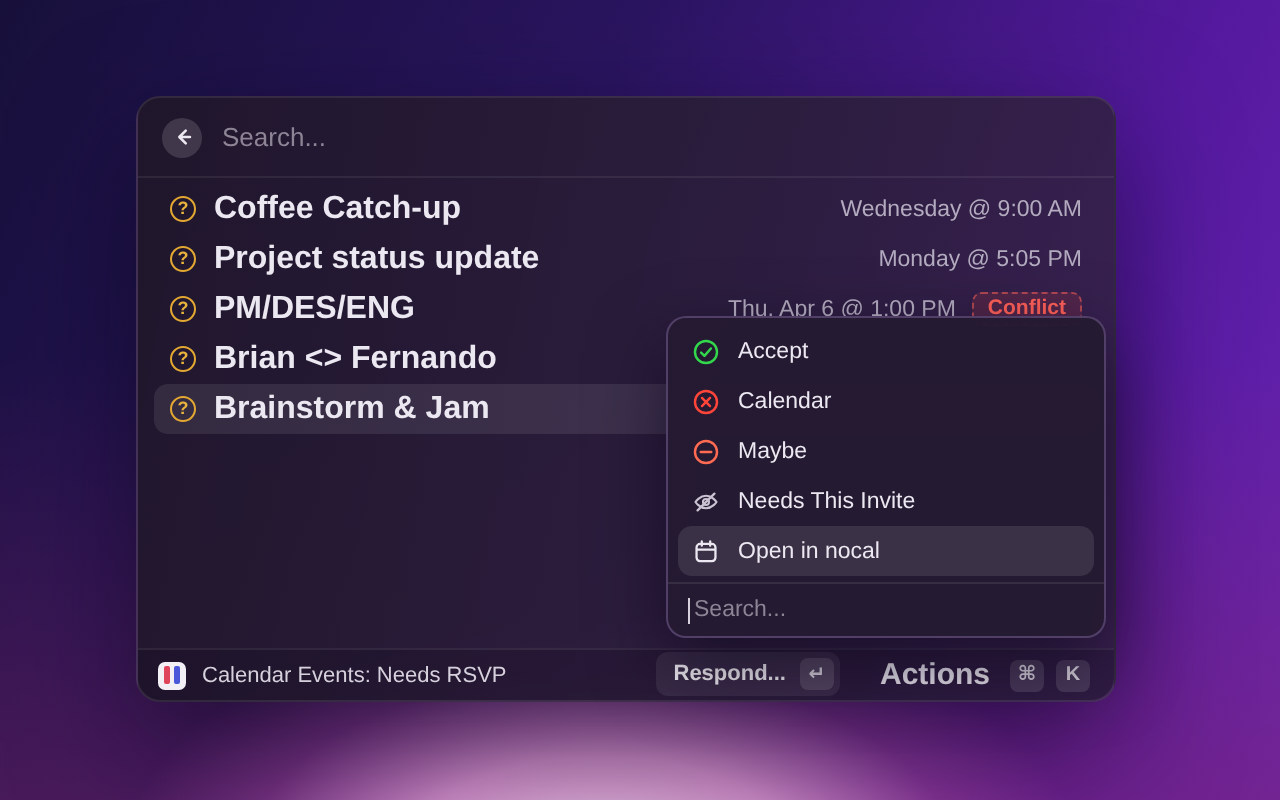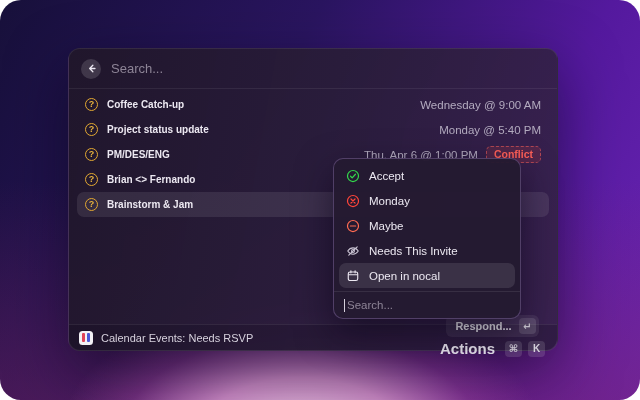--- a/index.html
+++ b/index.html
@@ -4,21 +4,20 @@
 <style>
   * { margin:0; padding:0; box-sizing:border-box; }
   html,body { width:640px; height:400px; overflow:hidden; }
   body { font-family:"Liberation Sans","DejaVu Sans",sans-serif; }
 
   .stage { position:relative; width:640px; height:400px; overflow:hidden;
     background:
       radial-gradient(48% 42% at 47% 108%, #eccbe6 0%, #cf8cc9 32%, rgba(165,75,165,0.45) 58%, rgba(165,75,165,0) 78%),
       linear-gradient(to bottom, rgba(0,0,0,0) 45%, rgba(125,35,95,0.40) 100%),
       linear-gradient(118deg, #17103a 0%, #2a1560 38%, #54199e 72%, #6a25b4 100%);
-    border-radius: 21px;
   }
 
   
   .window { position:absolute; left:68px; top:48px; width:490px; height:303px;
     border-radius:12px; display:flex; flex-direction:column;
     background:linear-gradient(100deg, rgba(32,23,43,0.97) 0%, rgba(42,29,58,0.95) 55%, rgba(54,34,74,0.92) 100%);
     border:1px solid rgba(255,255,255,0.08);
     box-shadow:0 22px 60px rgba(10,5,25,0.55);
   }
 
@@ -31,28 +30,28 @@
     font-family:"Liberation Sans","DejaVu Sans",sans-serif; font-size:13px; color:#ece8f1; }
   .main-search::placeholder { color:#8d8496; }
 
   
   .list { padding:3px 8px 0 8px; }
   .row { height:25px; display:flex; align-items:center; padding:0 8px; border-radius:7px; }
   .row.selected { background:rgba(255,255,255,0.09); }
   .qicon { width:13px; height:13px; border:1.5px solid #e2a832; border-radius:50%;
     color:#e8b33c; font-size:9px; font-weight:700; line-height:1;
     display:flex; align-items:center; justify-content:center; flex:0 0 13px; }
-  .row-title { margin-left:9px; font-size:10px; font-weight:600; color:#ece8f1; white-space:nowrap; }
+  .row-title { margin-left:9px; font-size:16px; font-weight:600; color:#ece8f1; white-space:nowrap; }
   .row-right { margin-left:auto; display:flex; align-items:center; gap:8px; }
   .row-when { font-size:11.5px; color:#b3abbf; white-space:nowrap; }
   .conflict-badge { font-size:10.5px; font-weight:600; color:#ff6058; padding:1px 7px 2px 7px;
     border-radius:5px; background:rgba(255,80,70,0.14); border:1px dashed rgba(255,100,92,0.55); }
 
   
-  .popup { position:absolute; left:333px; top:158px; width:188px; z-index:5;
+  .popup { position:absolute; left:333px; top:158px; width:220px; z-index:5;
     background:rgba(36,26,49,0.97); border:1px solid rgba(165,135,205,0.35);
     border-radius:10px; box-shadow:0 14px 36px rgba(8,4,20,0.55); overflow:hidden; }
   .menu { padding:4px 5px 3px 5px; }
   .menu-item { height:25px; display:flex; align-items:center; gap:9px; padding:0 7px; border-radius:7px; }
   .menu-item.selected { background:rgba(255,255,255,0.10); }
   .menu-item svg { display:block; flex:0 0 14px; }
   .menu-label { font-size:11.5px; font-weight:500; color:#ece8f1; white-space:nowrap; }
   .popup-search { height:27px; border-top:1px solid rgba(255,255,255,0.09);
     display:flex; align-items:center; padding:0 10px; }
   .caret { width:1px; height:13px; background:#d6d1dd; flex:0 0 1px; }
@@ -64,21 +63,21 @@
   .spacer { flex:1; }
   .footer { flex:0 0 26px; height:26px; display:flex; align-items:center; padding:0 10px;
     border-top:1px solid rgba(255,255,255,0.08); background:rgba(12,6,20,0.18);
     border-radius:0 0 12px 12px; }
   .app-icon { width:14px; height:14px; border-radius:3.5px; background:#f2f0f5;
     display:flex; align-items:center; justify-content:center; gap:1.5px; flex:0 0 14px; }
   .app-icon .bar { width:3px; height:9px; border-radius:1px; }
   .app-icon .bar.red { background:#e0445a; }
   .app-icon .bar.blue { background:#4a57d8; }
   .footer-title { margin-left:8px; font-size:11px; font-weight:400; color:#d6d1dd; }
-  .footer-right { margin-left:auto; display:flex; align-items:center;flex-direction:column; }
+  .footer-right { margin-left:auto; display:flex; align-items:flex-start; }
   .respond-btn { display:flex; align-items:center; gap:7px; background:rgba(255,255,255,0.08);
     border-radius:6px; padding:3px 3px 3px 9px; }
   .respond-label { font-size:11px; font-weight:700; color:#f0edf4; }
   .key-badge { min-width:17px; height:16px; padding:0 3px; border-radius:4px;
     background:rgba(255,255,255,0.13); color:#d8d3de; font-size:10px; font-weight:600;
     display:flex; align-items:center; justify-content:center; }
   .footer-div { width:18px; }
   .actions-btn { display:flex; align-items:center; gap:6px; padding:3px 2px; border-radius:6px; }
   .actions-label { font-size:15px; font-weight:700; color:#e8e3ee; margin-right:4px; }
 </style>
@@ -107,21 +106,21 @@
         <span class="row-title">Coffee Catch-up</span>
         <span class="row-right">
           <span class="row-when">Wednesday @ 9:00 AM</span>
         </span>
       </div>
 
       <div class="row">
         <span class="qicon">?</span>
         <span class="row-title">Project status update</span>
         <span class="row-right">
-          <span class="row-when">Monday @ 5:40 PM</span>
+          <span class="row-when">Monday @ 5:05 PM</span>
         </span>
       </div>
 
       <div class="row">
         <span class="qicon">?</span>
         <span class="row-title">PM/DES/ENG</span>
         <span class="row-right">
           <span class="row-when">Thu, Apr 6 @ 1:00 PM</span>
           <span class="conflict-badge">Conflict</span>
         </span>
@@ -178,21 +177,21 @@
         <span class="menu-label">Accept</span>
       </div>
 
       <div class="menu-item">
         <span>
           <svg width="14" height="14" viewBox="0 0 16 16">
               <circle cx="8" cy="8" r="6.3" fill="none" stroke="#ff453a" stroke-width="1.4"></circle>
               <path d="M5.7 5.7l4.6 4.6M10.3 5.7l-4.6 4.6" fill="none" stroke="#ff453a" stroke-width="1.4" stroke-linecap="round"></path>
             </svg>
         </span>
-        <span class="menu-label">Monday</span>
+        <span class="menu-label">Calendar</span>
       </div>
 
       <div class="menu-item">
         <span>
           <svg width="14" height="14" viewBox="0 0 16 16">
               <circle cx="8" cy="8" r="6.3" fill="none" stroke="#ff6b52" stroke-width="1.4"></circle>
               <path d="M5 8h6" fill="none" stroke="#ff6b52" stroke-width="1.4" stroke-linecap="round"></path>
             </svg>
         </span>
         <span class="menu-label">Maybe</span>

